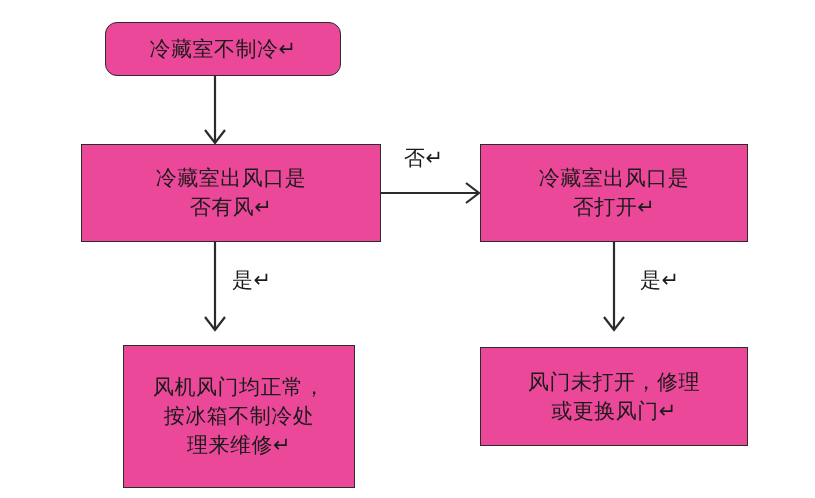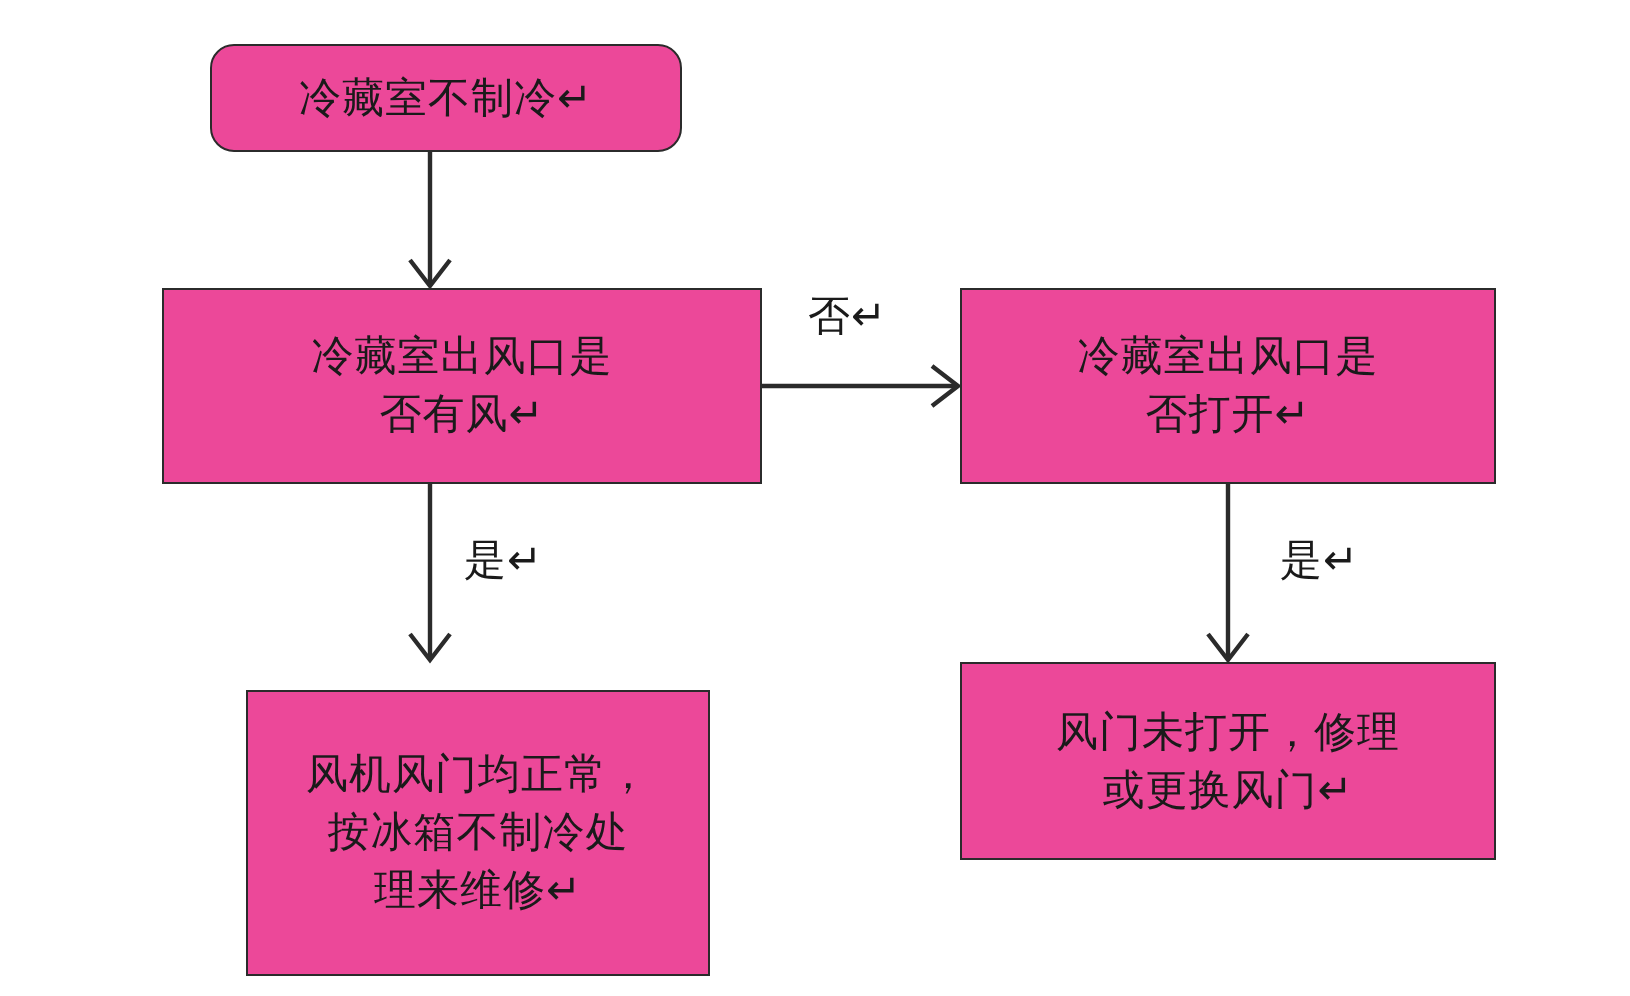--- a/index.html
+++ b/index.html
@@ -47,21 +47,21 @@
     padding: 2px 2px;
   }
   .node.rounded {
     border-radius: 12px;
   }
   
   #node-start   { left: 105px; top: 22px;  width: 236px; height: 54px; }
   #node-outlet  { left: 81px;  top: 144px; width: 300px; height: 98px; }
   #node-check   { left: 480px; top: 144px; width: 268px; height: 98px; }
   #node-normal  { left: 81px;  top: 345px; width: 232px; height: 143px; margin-left: 42px; }
-  #node-damper  { left: 480px; top: 331px; width: 268px; height: 99px; }
+  #node-damper  { left: 480px; top: 347px; width: 268px; height: 99px; }
 
   .edge-label {
     position: absolute;
     color: #1a1a1a;
     font-size: 21px;
     line-height: 1;
     letter-spacing: 0.5px;
     white-space: nowrap;
   }
   #label-no      { left: 404px; top: 148px; }

